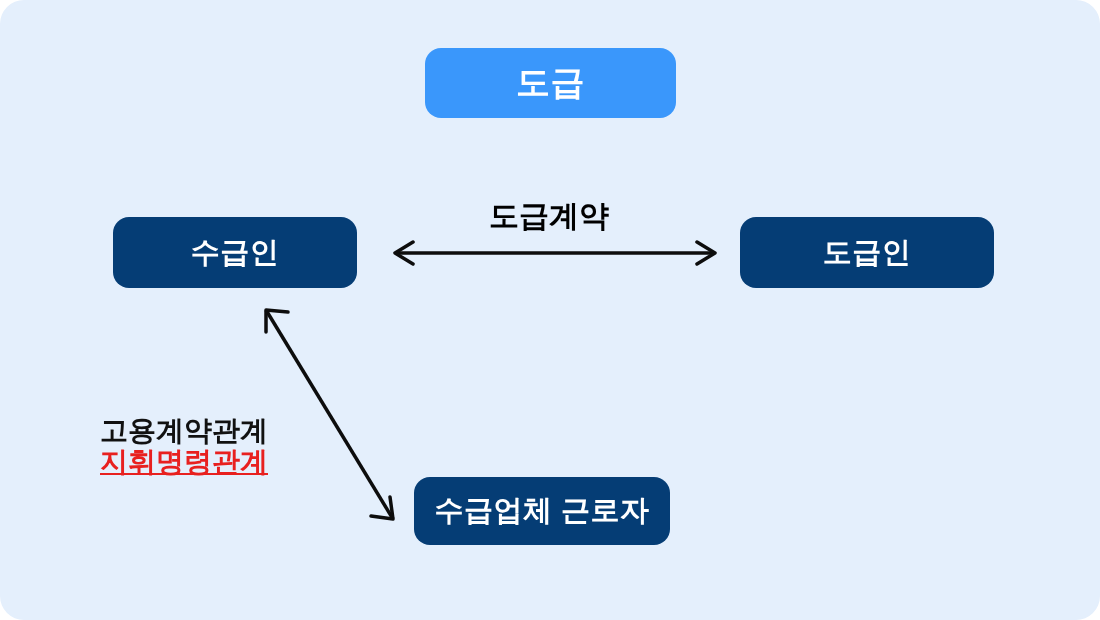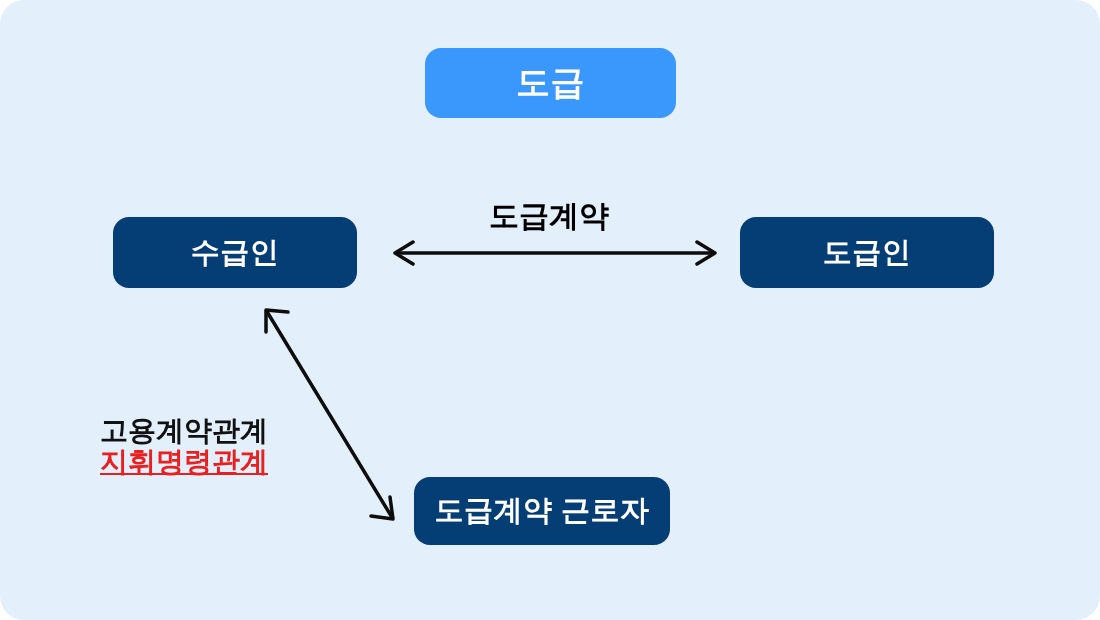--- a/index.html
+++ b/index.html
@@ -102,21 +102,21 @@
 
   <div class="node node-dark" id="node-sugeupin">
     <span>수급인</span>
   </div>
 
   <div class="node node-dark" id="node-dogeupin">
     <span>도급인</span>
   </div>
 
   <div class="node node-dark" id="node-worker">
-    <span>도급계약 근로자</span>
+    <span>수급업체 근로자</span>
   </div>
 
   <svg class="arrows" viewBox="0 0 1100 620" xmlns="http://www.w3.org/2000/svg">
     <g>
       <line x1="395" y1="253" x2="715" y2="253" stroke-width="3.5"></line>
       <polyline points="413,242 395,253 413,264" stroke-width="3.5" stroke-linecap="round" stroke-linejoin="round"></polyline>
       <polyline points="697,242 715,253 697,264" stroke-width="3.5" stroke-linecap="round" stroke-linejoin="round"></polyline>
     </g>
     <g>
       <line x1="266" y1="310" x2="393" y2="519" stroke-width="3.5"></line>

